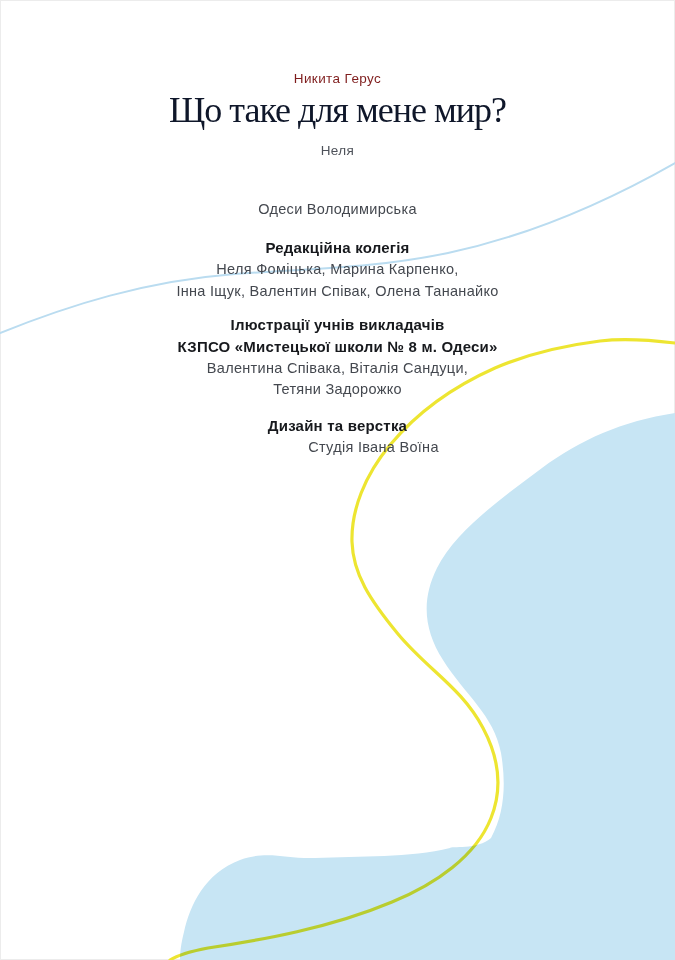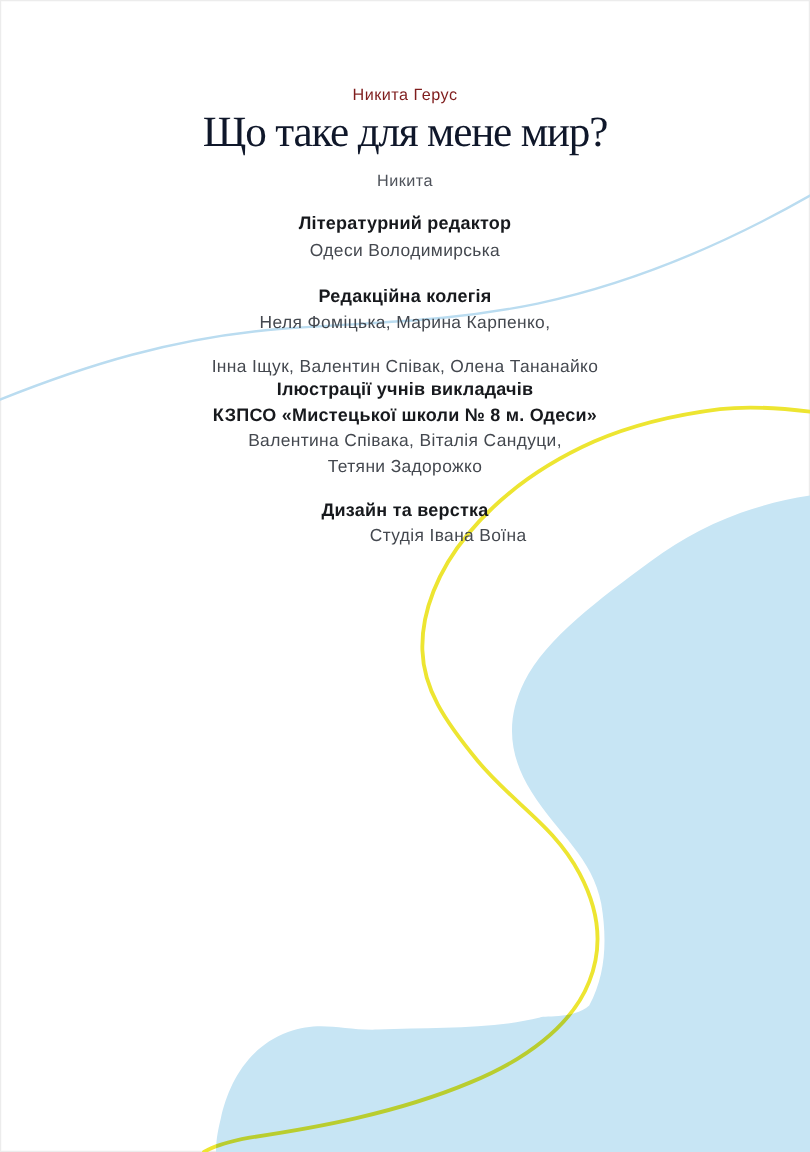--- a/index.html
+++ b/index.html
@@ -58,21 +58,21 @@
   }
   .body-line {
     font-size: 14.5px;
     color: #44484f;
     letter-spacing: 0.3px;
   }
   .r-c0h  { top: 178px; }
   .r-c0l0 { top: 201px; }
   .r-c1h  { top: 239px; }
   .r-c1l0 { top: 261px; }
-  .r-c1l1 { top: 298px; }
+  .r-c1l1 { top: 283px; }
   .r-c2h0 { top: 316px; }
   .r-c2h1 { top: 338px; }
   .r-c2l0 { top: 360px; }
   .r-c2l1 { top: 381px; }
   .r-c3h  { top: 417px; }
   .r-c3l0 { top: 439px; padding-left: 36px; }
 </style>
 </head>
 <body>
 
@@ -104,23 +104,22 @@
              C 428 670 462 688 483 728
              C 499 758 503 788 491 818
              C 476 856 436 884 392 902
              C 330 928 262 940 208 948
              C 192 951 178 955 170 960" fill="none" stroke-width="3.2" stroke-linecap="round" stroke="#ede531"></path>
   </svg>
 
   <div class="text-layer">
     <div class="row author">Никита Герус</div>
     <div class="row title">Що таке для мене мир?</div>
-    <div class="row subtitle">Никита</div>
+    <div class="row subtitle">Неля</div>
 
-    <div class="row heading r-c0h">Літературний редактор</div>
     <div class="row body-line r-c0l0">Одеси Володимирська</div>
 
     <div class="row heading r-c1h">Редакційна колегія</div>
     <div class="row body-line r-c1l0">Неля Фоміцька, Марина Карпенко,</div>
     <div class="row body-line r-c1l1">Інна Іщук, Валентин Співак, Олена Тананайко</div>
 
     <div class="row heading r-c2h0">Ілюстрації учнів викладачів</div>
     <div class="row heading r-c2h1">КЗПСО «Мистецької школи № 8 м. Одеси»</div>
     <div class="row body-line r-c2l0">Валентина Співака, Віталія Сандуци,</div>
     <div class="row body-line r-c2l1">Тетяни Задорожко</div>

